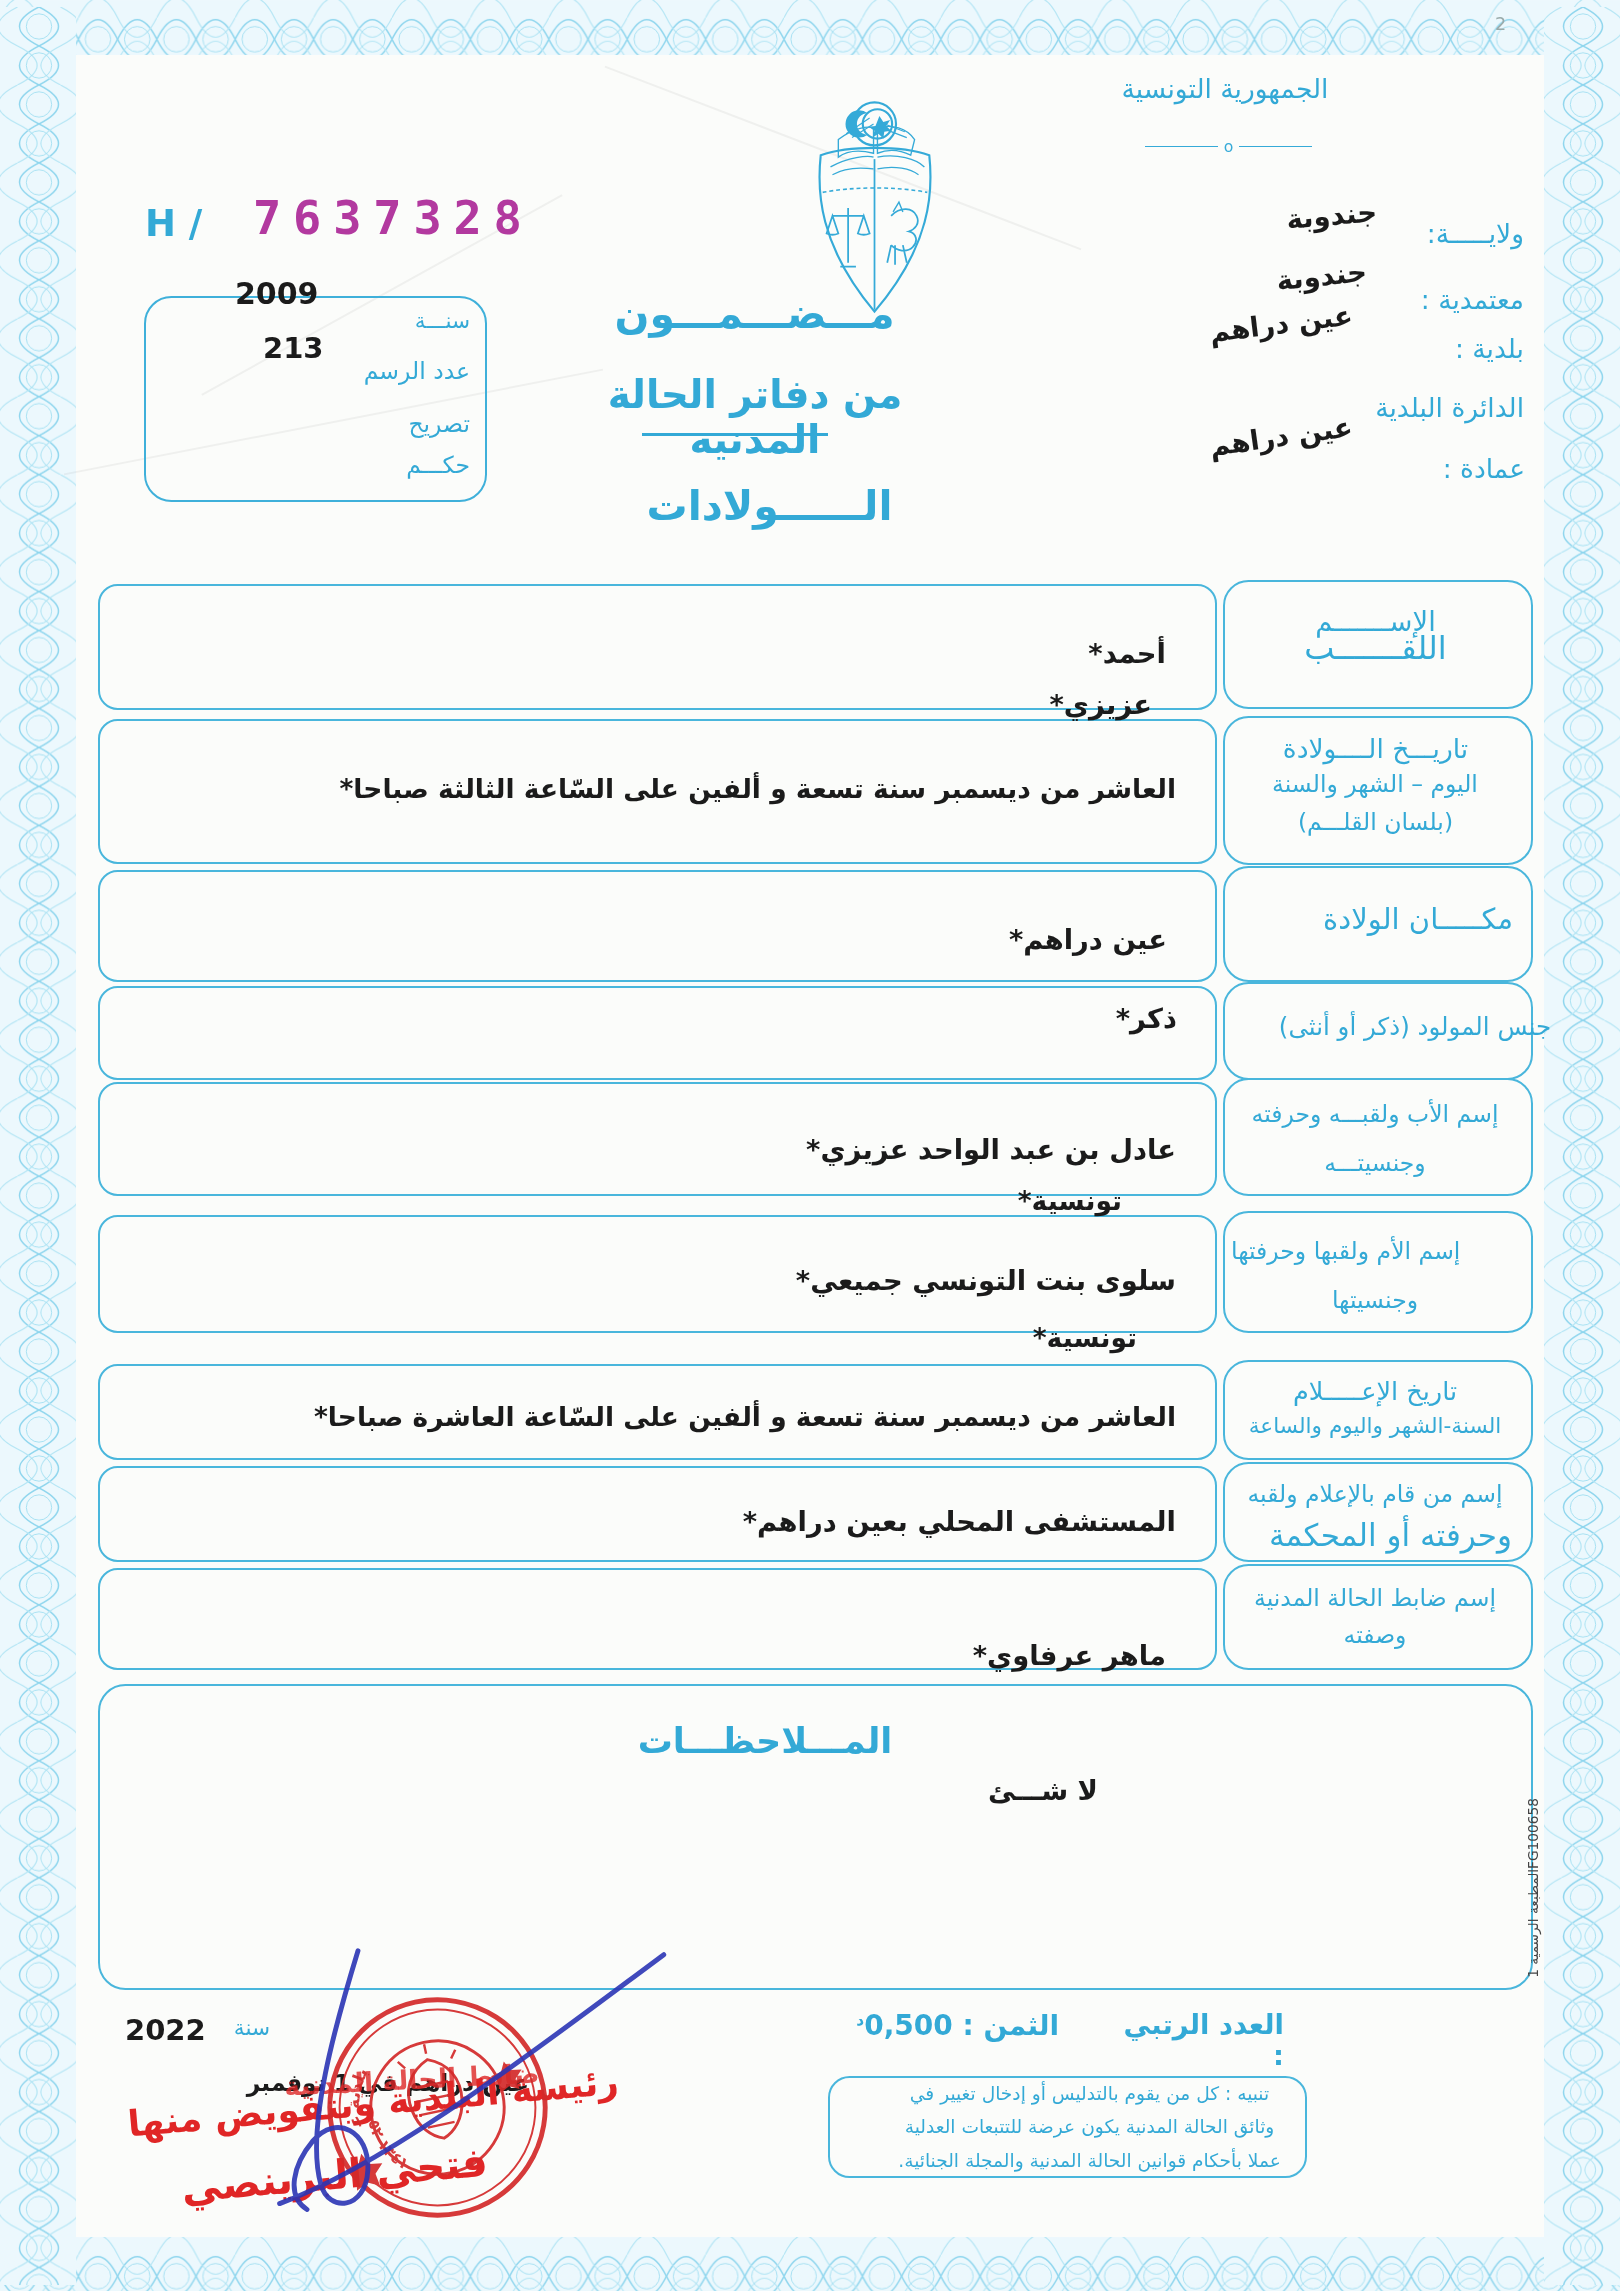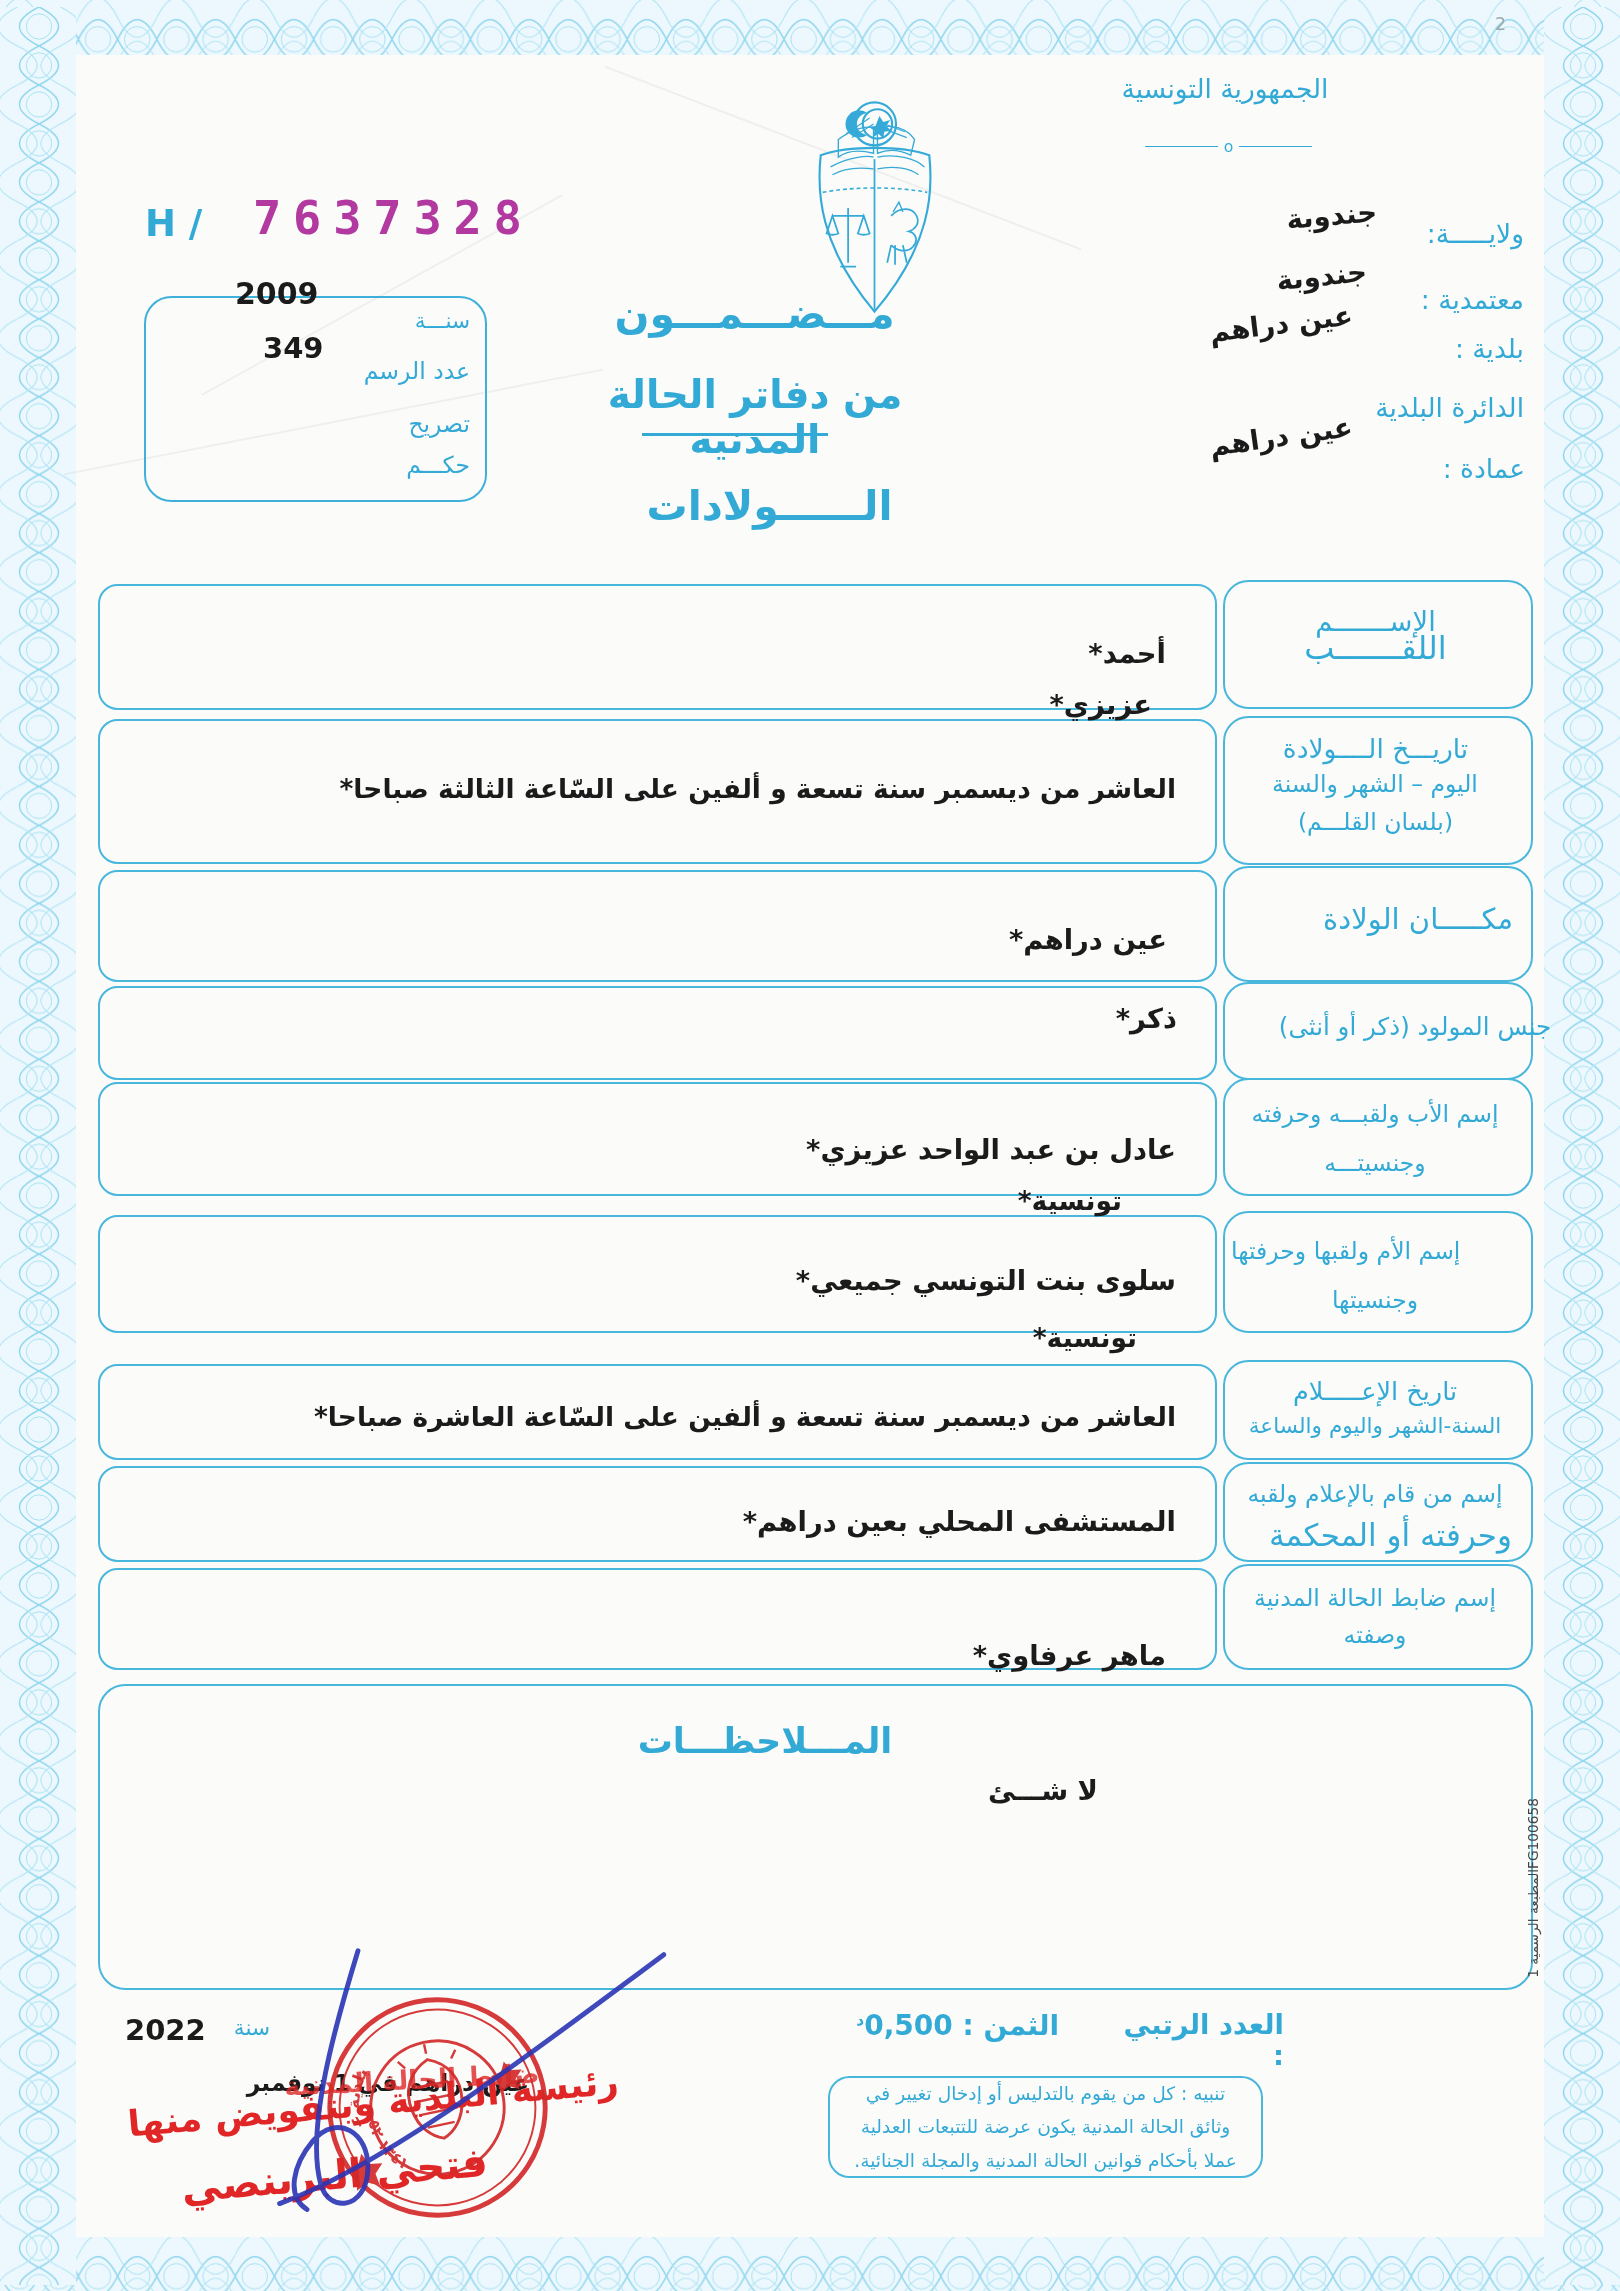--- a/index.html
+++ b/index.html
@@ -99,21 +99,21 @@
   <div class="abs tw" style="left:1181px;top:423px;width:172px;font-size:27.4px;transform:rotate(-8deg);z-index:2">عين دراهم</div>
 
   <div class="abs" style="left:1495px;top:13.7px;font-size:17.6px;color:#9aa;z-index:2">2</div>
 
   <div class="abs cy" style="left:145px;top:202px;font-size:37px;font-weight:700;direction:ltr;z-index:2">H /</div>
   <div class="abs" style="left:253px;top:190px;font-size:47px;font-weight:600;color:#b2399f;letter-spacing:11.8px;direction:ltr;font-family:'DejaVu Sans Mono',monospace;z-index:2">7637328</div>
 
   <div class="abs" style="left:144px;top:296px;width:339px;height:202px;border:2.5px solid #3fb0da;border-radius:27.4px;z-index:2"></div>
   <div class="abs tw" style="left:235px;top:276px;font-size:30px;z-index:3">2009</div>
   <div class="abs cy" style="left:294px;top:308px;width:176px;font-size:21.6px;z-index:3">سنـــة</div>
-  <div class="abs tw" style="left:263px;top:331px;font-size:29px;z-index:3">349</div>
+  <div class="abs tw" style="left:263px;top:331px;font-size:29px;z-index:3">213</div>
   <div class="abs cy" style="left:294px;top:357px;width:176px;font-size:23.5px;z-index:3">عدد الرسم</div>
   <div class="abs cy" style="left:294px;top:410px;width:176px;font-size:23.5px;z-index:3">تصريح</div>
   <div class="abs cy" style="left:294px;top:451px;width:176px;font-size:23.5px;z-index:3">حكـــم</div>
 
   <div class="abs cy" style="left:578px;top:290px;width:353px;text-align:center;font-size:41px;font-weight:700;z-index:2">مـــضـــمـــون</div>
   <div class="abs cy" style="left:549px;top:372px;width:412px;text-align:center;font-size:39px;font-weight:700;z-index:2">من دفاتر الحالة المدنية</div>
   <div class="abs" style="left:642px;top:433px;width:186px;height:2.9px;background:#33a9d6;z-index:2"></div>
   <div class="abs cy" style="left:608px;top:482px;width:323px;text-align:center;font-size:41px;font-weight:700;z-index:2">الــــــولادات</div>
 
   <div class="abs" style="left:98px;top:584px;width:1115px;height:122px;border:2.5px solid #49b6dc;border-radius:19.6px;z-index:2"></div>
@@ -178,21 +178,21 @@
 
   <div class="abs cy" style="left:1108px;top:2009px;width:176px;font-size:27.4px;font-weight:700;z-index:3">العدد الرتبي :</div>
   <div class="abs cy" style="left:843px;top:2009px;width:216px;font-size:28px;font-weight:700;z-index:3">
     <span>الثمن : 0,500</span><sup class="dn">د</sup>
   </div>
 
   <div class="abs cy" style="left:201px;top:2015px;width:69px;font-size:21.6px;z-index:3">سنة</div>
   <div class="abs tw" style="left:125px;top:2013px;width:88px;font-size:29px;z-index:3;direction:ltr">2022</div>
   <div class="abs tw valline" style="left:323px;top:2021px;width:206px;font-size:23.5px;z-index:3">عين دراهم في 1 نوفمبر</div>
 
-  <div class="abs" style="left:828px;top:2076px;width:431px;height:98px;border:2px solid #49b6dc;border-radius:21.6px;z-index:3;display:flex;align-items:center;">
+  <div class="abs" style="left:828px;top:2076px;width:431px;height:98px;border:2px solid #49b6dc;border-radius:21.6px;z-index:3;display:flex;align-items:center;padding-left:44px;">
     <div class="cy" style="font-size:18.6px;line-height:1.8;text-align:center;padding:3.9px 19.6px;">تنبيه : كل من يقوم بالتدليس أو إدخال تغيير في وثائق الحالة المدنية يكون عرضة للتتبعات العدلية عملا بأحكام قوانين الحالة المدنية والمجلة الجنائية.</div>
   </div>
 
   <div class="abs" style="left:284px;top:2064px;font-size:26.5px;font-weight:800;color:rgba(221,37,37,.8);transform:rotate(-3deg);z-index:3;white-space:nowrap">ضابط الحالة المدنية</div>
   <div class="abs" style="left:127px;top:2082px;font-size:36px;font-weight:800;color:#e02626;transform:rotate(-5deg);z-index:4;white-space:nowrap">رئيسة البلدية وبتفويض منها</div>
   <div class="abs" style="left:181px;top:2152px;font-size:40px;font-weight:800;color:#e02626;transform:rotate(-5deg);z-index:4;white-space:nowrap">فتحي البرينصي</div>
 
   <svg class="abs" style="left:320px;top:1990px;z-index:5;opacity:.92;transform:rotate(-12deg)" width="235" height="235" viewBox="0 0 240 240">
     <defs>
       <path id="arcTop" d="M 40 120 A 80 80 0 0 1 200 120" fill="none"></path>

